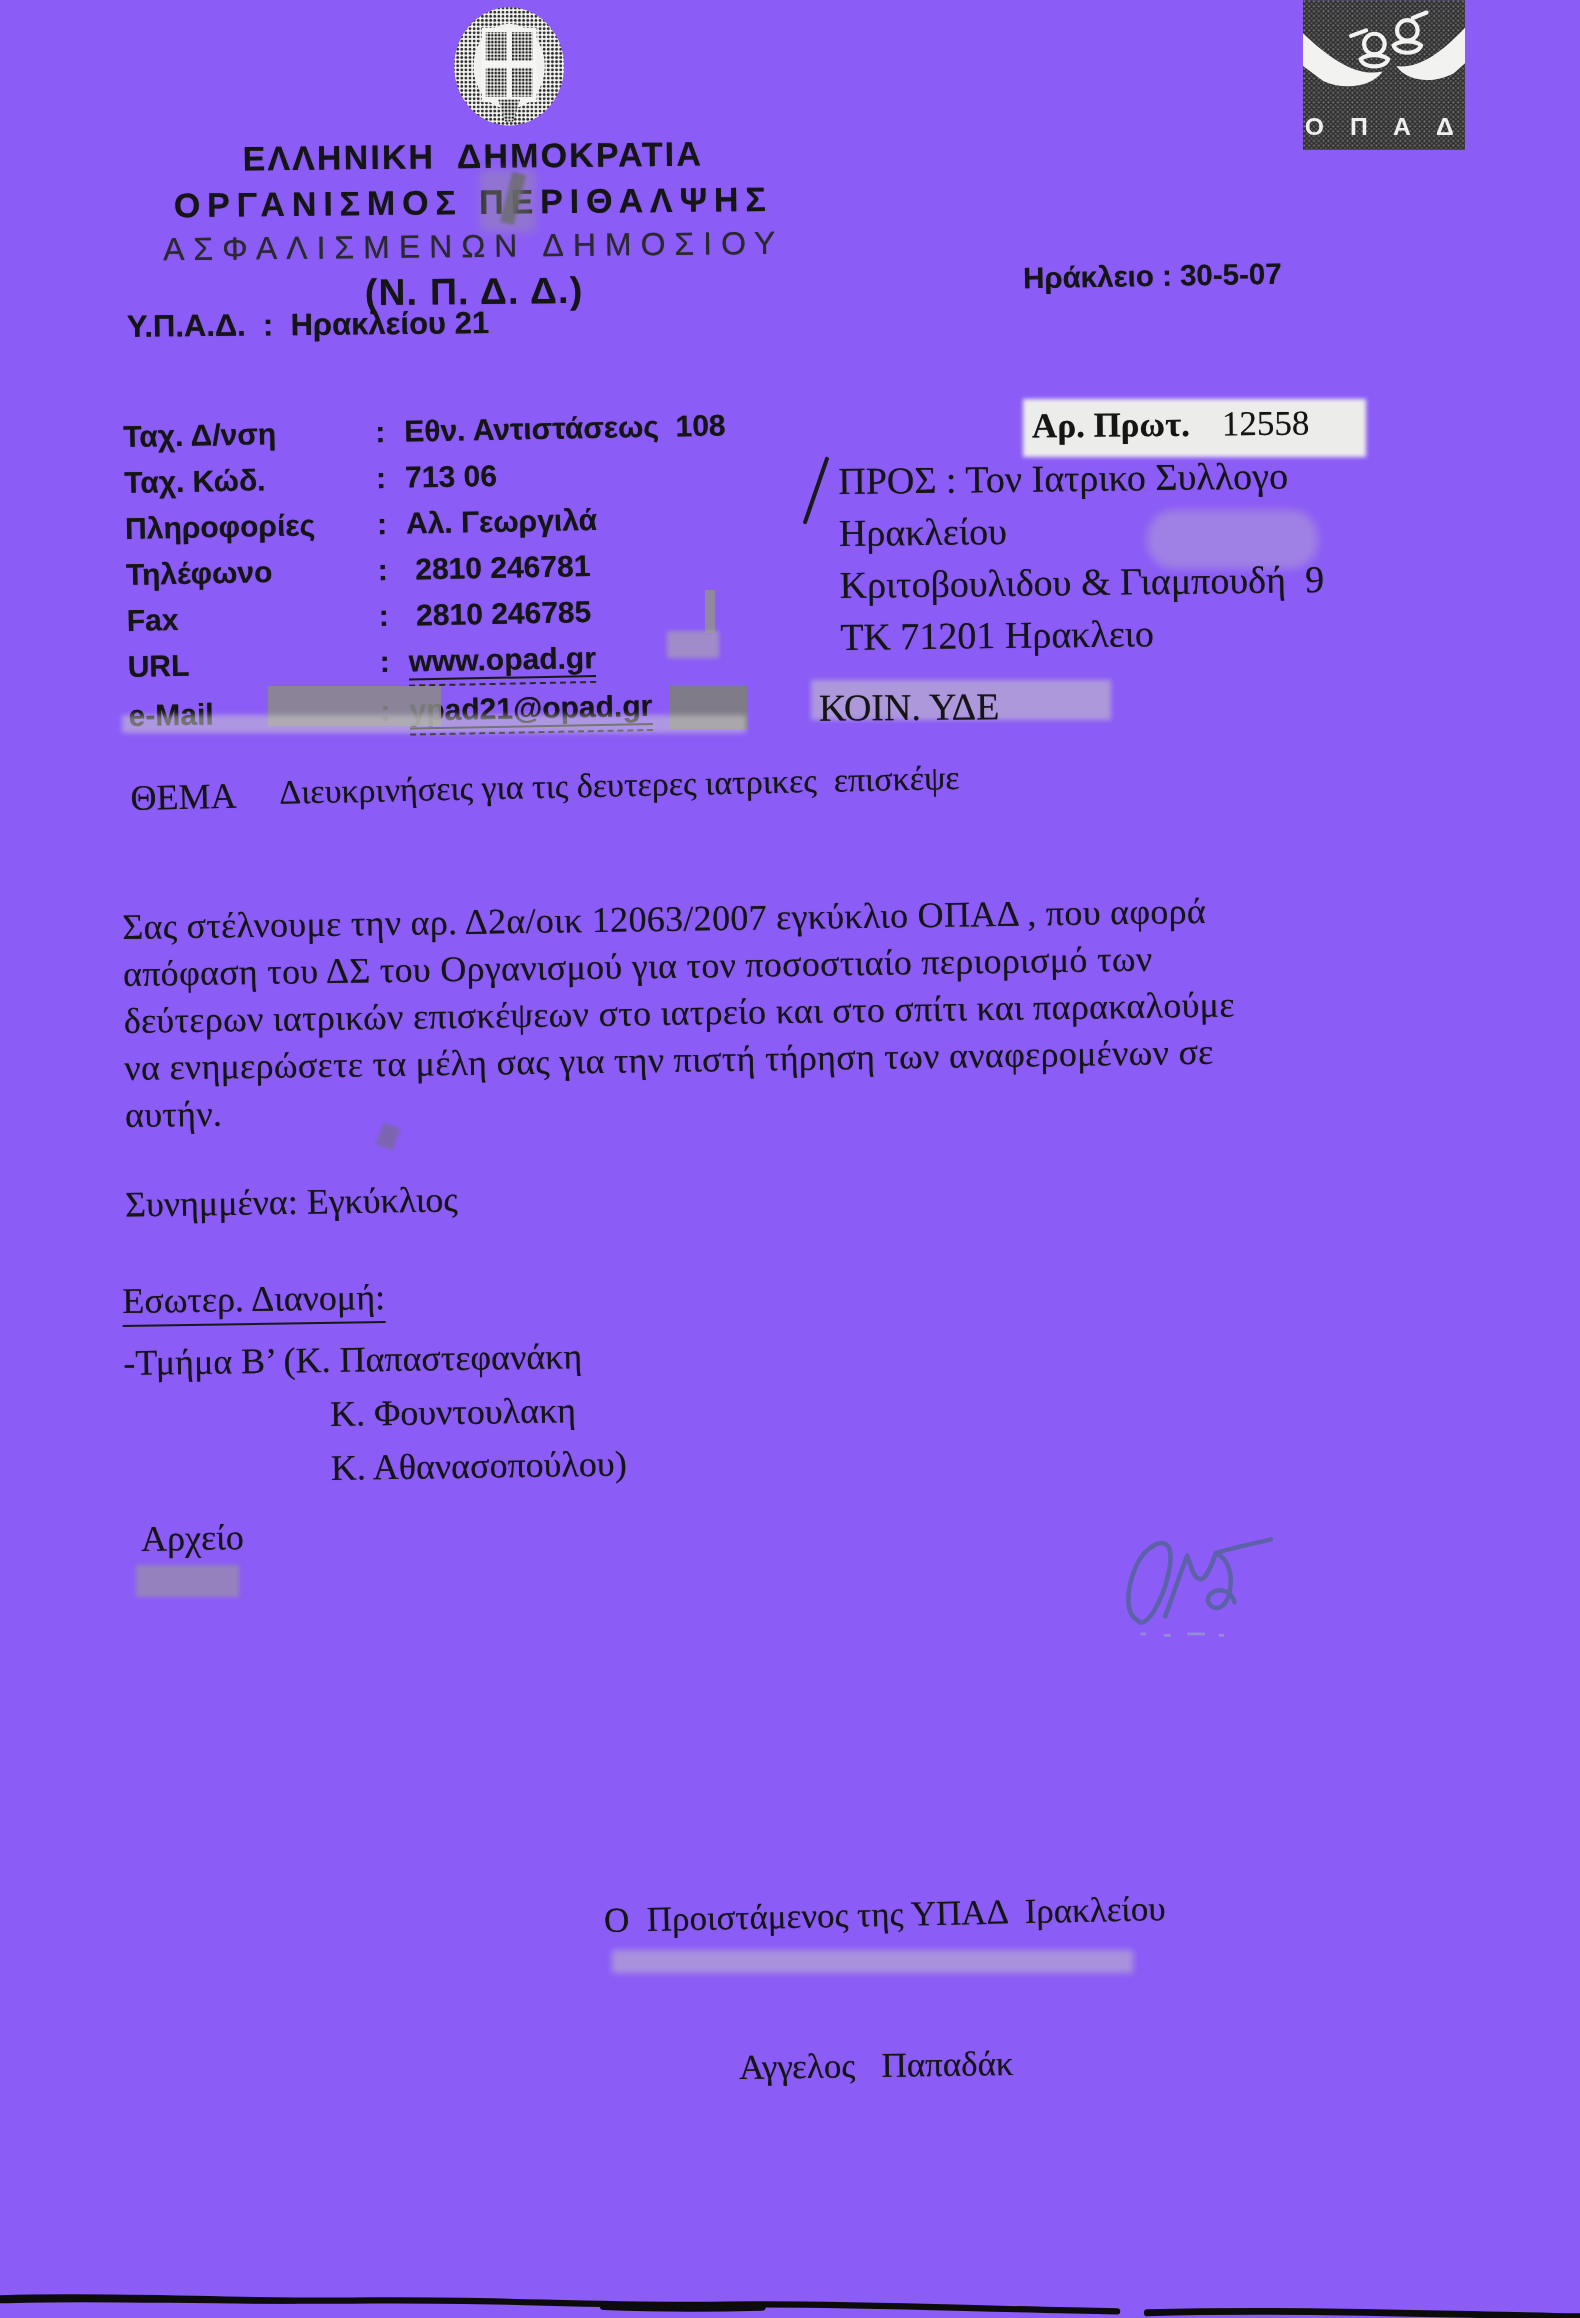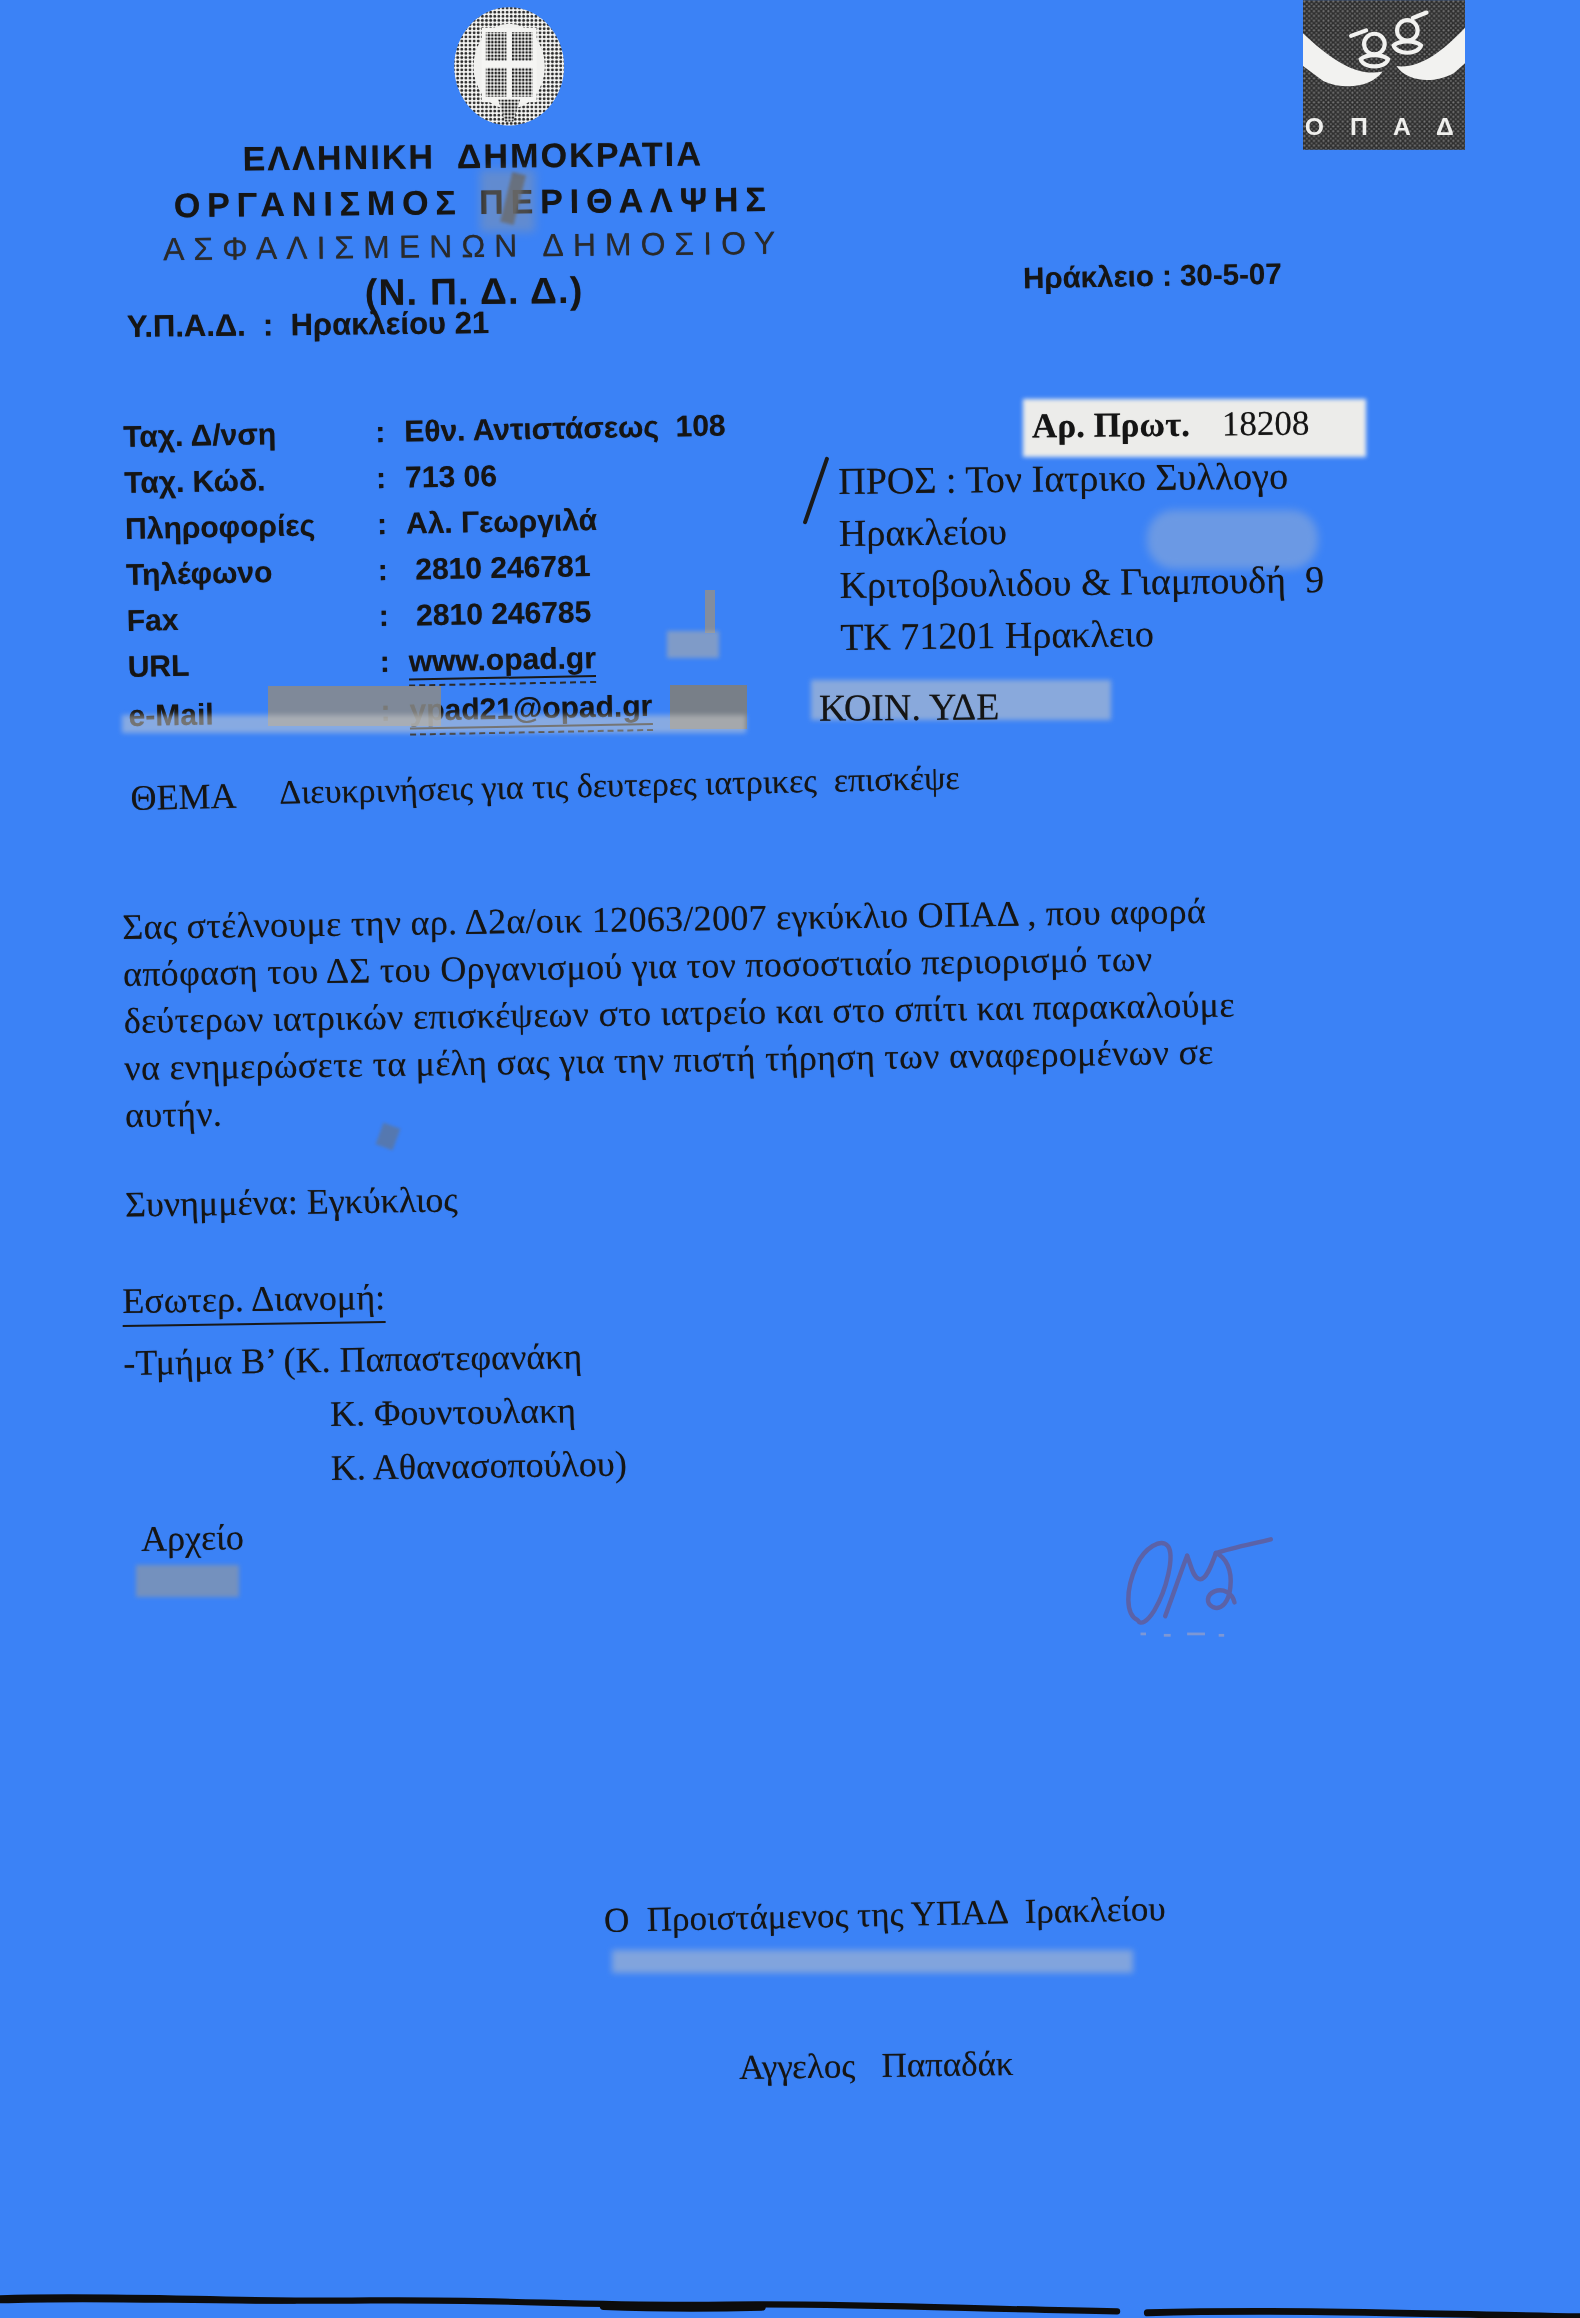--- a/index.html
+++ b/index.html
@@ -1,17 +1,17 @@
 <!DOCTYPE html>
 <html style="font-size:11px"><head>
 <meta charset="utf-8">
 <style>
   html,body{margin:0;padding:0;background:#e8e8e8;}
   .page{
-    position:relative;width:1581px;height:2319px;background:#3b82f6;
+    position:relative;width:1581px;height:2319px;background:#8b5cf6;
     overflow:hidden;color:#141414;
   }
   .abs{position:absolute;}
   .sans{font-family:"Liberation Sans","DejaVu Sans",sans-serif;}
   .serif{font-family:"Liberation Serif","DejaVu Serif",serif;}
   .pre{white-space:pre;}
   .ink{color:#151515;text-shadow:0 0 0.7px rgba(20,20,20,.55);}
 
   
   .hdr{left:96px;top:137px;width:755px;text-align:center;transform:rotate(-.6deg);}
@@ -130,21 +130,21 @@
     <div class="sans ink hdr-l2">ΟΡΓΑΝΙΣΜΟΣ ΠΕΡΙΘΑΛΨΗΣ</div>
     <div class="sans ink hdr-l3">ΑΣΦΑΛΙΣΜΕΝΩΝ ΔΗΜΟΣΙΟΥ</div>
     <div class="sans ink hdr-l4">(Ν. Π. Δ. Δ.)</div>
   </div>
   <div class="abs sans ink hdr-l5 pre">Υ.Π.Α.Δ.  :  Ηρακλείου 21</div>
 
   <div class="abs sans ink date-line">Ηράκλειο : 30-5-07</div>
   <div class="abs smudge proto-bg"></div>
   <div class="abs proto">
     <span class="serif ink proto-label">Αρ. Πρωτ.</span>
-    <span class="serif ink proto-num">18208</span>
+    <span class="serif ink proto-num">12558</span>
   </div>
 
   <div class="abs contact sans">
     <div class="c-row">
       <div class="c-label ink">Ταχ. Δ/νση</div>
       <div class="c-colon ink">:</div>
       <div class="c-val ink pre">Εθν. Αντιστάσεως  108</div>
     </div>
     <div class="c-row">
       <div class="c-label ink">Ταχ. Κώδ.</div>

